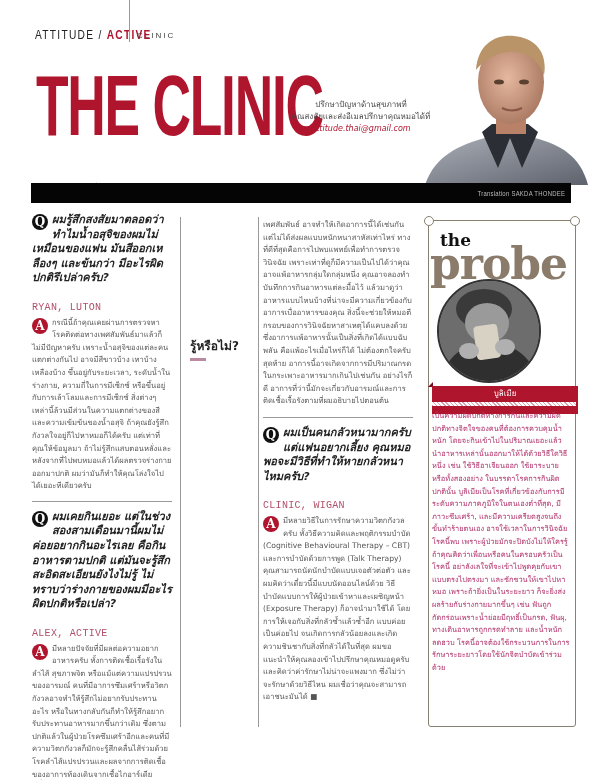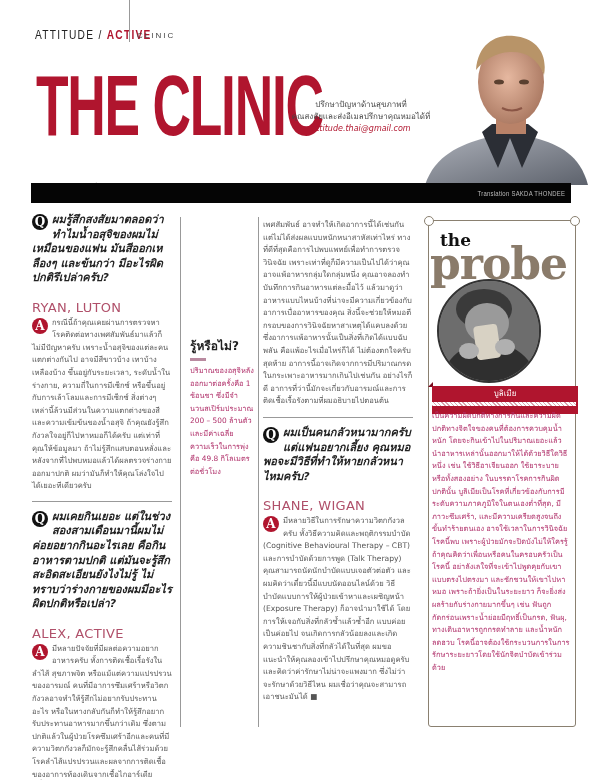--- a/index.html
+++ b/index.html
@@ -32,21 +32,21 @@
   
   .col { font-size: 7.6px; line-height: 12.6px; color: #555; }
   .col-1 { left: 32px; top: 213px; width: 140px; }
   .col-3 { left: 263px; top: 219px; width: 150px; }
 
   .vrule { width: 1px; background: #999; }
 
   .q-block { position: relative; padding-left: 0; margin-bottom: 2px; }
   .q-icon { display: inline-block; width: 16px; height: 16px; border-radius: 50%; background: #111; color: #fff; font-family: "DejaVu Serif", serif; font-weight: bold; font-size: 12px; text-align: center; line-height: 16px; float: left; margin: 1px 4px 0 0; }
   .q-text { font-weight: bold; font-style: italic; font-size: 11px; line-height: 13px; color: #222; }
-  .asker { color: #b0506a; font-size: 13px; margin-top: 16px; letter-spacing: 0.3px; }
+  .asker { color: #b0506a; font-size: 10px; margin-top: 16px; letter-spacing: 0.3px; font-family: Liberation Mono, monospace; }
   .a-icon { display: inline-block; width: 16px; height: 16px; border-radius: 50%; background: #b0152e; color: #fff; font-family: "DejaVu Serif", serif; font-weight: bold; font-size: 12px; text-align: center; line-height: 16px; float: left; margin: 1px 4px 0 0; }
   .answer { margin-top: 2px; }
   .hrule { border-top: 1px solid #999; margin: 8px 0 8px 0; clear: both; }
 
   
   .dyk { left: 190px; top: 336px; width: 66px; }
   .dyk-title { font-weight: bold; font-size: 12px; color: #222; }
   .dyk-bar { width: 16px; height: 3px; background: #b98aa0; margin: 3px 0 4px 0; }
   .dyk-text { color: #b0306a; font-size: 7.4px; line-height: 12.6px; }
 
@@ -135,33 +135,32 @@
     <span>มีหลายปัจจัยที่มีผลต่อความอยากอาหารครับ ทั้งการติดเชื้อเรื้อรังในลำไส้ สุขภาพจิต หรือแม้แต่ความแปรปรวนของอารมณ์ คนที่มีอาการซึมเศร้าหรือวิตกกังวลอาจทำให้รู้สึกไม่อยากรับประทานอะไร หรือในทางกลับกันก็ทำให้รู้สึกอยากรับประทานอาหารมากขึ้นกว่าเดิม ซึ่งตามปกติแล้วในผู้ป่วยโรคซึมเศร้าอีกและคนที่มีความวิตกกังวลก็มักจะรู้สึกคลื่นไส้ร่วมด้วย โรคลำไส้แปรปรวนและผลจากการติดเชื้อของอาการท้องเดินจากเชื้อไกอาร์เดีย (Giardasis) ที่ได้รับจากการมีเพศสัมพันธ์ อาจทำให้เกิดอาการนี้ได้เช่นกัน แต่ไม่ได้ส่งผลแบบหนักหนาสาหัสเท่าไหร่ ทางที่ดีที่สุดคือการไปพบแพทย์เพื่อทำการตรวจวินิจฉัย เพราะเท่าที่ดูก็มีความเป็นไปได้ว่าคุณอาจแพ้อาหารกลุ่มใดกลุ่มหนึ่ง คุณอาจลองทำบันทึกการกินอาหารแต่ละมื้อไว้ แล้วมาดูว่าอาหารแบบไหนบ้างที่น่าจะมีความเกี่ยวข้องกับอาการเบื่ออาหารของคุณ สิ่งนี้จะช่วยให้หมอตีกรอบของการวินิจฉัยหาสาเหตุได้แคบลงด้วย ซึ่งอาการแพ้อาหารนั้นเป็นสิ่งที่เกิดได้แบบฉับพลัน คือแพ้อะไรเมื่อไหร่ก็ได้ ไม่ต้องตกใจครับ สุดท้าย อาการนี้อาจเกิดจากการมีปริมาณกรดในกระเพาะอาหารมากเกินไปเช่นกัน อย่างไรก็ดี อาการที่ว่านี้มักจะเกี่ยวกับอารมณ์และการติดเชื้อเรื้อรังตามที่ผมอธิบายไปตอนต้นมากกว่าครับ</span>
   </div>
 </div>
 
 <div class="abs vrule" style="left:180px; top:217px; height:510px;"></div>
 <div class="abs vrule" style="left:258px; top:217px; height:510px;"></div>
 
 <div class="abs dyk">
   <div class="dyk-title">รู้หรือไม่?</div>
   <div class="dyk-bar"></div>
-  <div class="dyk-text">ปริมาณของอสุจิหลังออกมาต่อครั้งคือ 1 ช้อนชา ซึ่งมีจำนวนสเปิร์มประมาณ 200 – 500 ล้านตัว และมีค่าเฉลี่ยความเร็วในการพุ่งคือ 49.8 กิโลเมตรต่อชั่วโมง</div>
 </div>
 
 <div class="abs col col-3">
   <div style="height:190px; overflow:hidden;">
     <span style="color:#555">เพศสัมพันธ์ อาจทำให้เกิดอาการนี้ได้เช่นกัน แต่ไม่ได้ส่งผลแบบหนักหนาสาหัสเท่าไหร่ ทางที่ดีที่สุดคือการไปพบแพทย์เพื่อทำการตรวจวินิจฉัย เพราะเท่าที่ดูก็มีความเป็นไปได้ว่าคุณอาจแพ้อาหารกลุ่มใดกลุ่มหนึ่ง คุณอาจลองทำบันทึกการกินอาหารแต่ละมื้อไว้ แล้วมาดูว่าอาหารแบบไหนบ้างที่น่าจะมีความเกี่ยวข้องกับอาการเบื่ออาหารของคุณ สิ่งนี้จะช่วยให้หมอตีกรอบของการวินิจฉัยหาสาเหตุได้แคบลงด้วย ซึ่งอาการแพ้อาหารนั้นเป็นสิ่งที่เกิดได้แบบฉับพลัน คือแพ้อะไรเมื่อไหร่ก็ได้ ไม่ต้องตกใจครับ สุดท้าย อาการนี้อาจเกิดจากการมีปริมาณกรดในกระเพาะอาหารมากเกินไปเช่นกัน อย่างไรก็ดี อาการที่ว่านี้มักจะเกี่ยวกับอารมณ์และการติดเชื้อเรื้อรังตามที่ผมอธิบายไปตอนต้นมากกว่าครับ</span>
   </div>
   <div class="hrule"></div>
   <div class="q-block">
     <span class="q-icon">Q</span>
     <span class="q-text">ผมเป็นคนกลัวหนามากครับ แต่แฟนอยากเลี้ยง คุณหมอพอจะมีวิธีที่ทำให้หายกลัวหนาไหมครับ?</span>
   </div>
-  <div class="asker">SHANE, WIGAN</div>
+  <div class="asker">CLINIC, WIGAN</div>
   <div class="answer">
     <span class="a-icon">A</span>
     <span>มีหลายวิธีในการรักษาความวิตกกังวลครับ ทั้งวิธีความคิดและพฤติกรรมบำบัด (Cognitive Behavioural Therapy – CBT) และการบำบัดด้วยการพูด (Talk Therapy) คุณสามารถนัดนักบำบัดแบบเจอตัวต่อตัว และผมคิดว่าเดี๋ยวนี้มีแบบนัดออนไลน์ด้วย วิธีบำบัดแบบการให้ผู้ป่วยเข้าหาและเผชิญหน้า (Exposure Therapy) ก็อาจนำมาใช้ได้ โดยการให้เจอกับสิ่งที่กลัวซ้ำแล้วซ้ำอีก แบบค่อยเป็นค่อยไป จนเกิดการกลัวน้อยลงและเกิดความชินชากับสิ่งที่กลัวได้ในที่สุด ผมขอแนะนำให้คุณลองเข้าไปปรึกษาคุณหมอดูครับ และคิดว่าค่ารักษาไม่น่าจะแพงมาก ซึ่งไม่ว่าจะรักษาด้วยวิธีไหน ผมเชื่อว่าคุณจะสามารถเอาชนะมันได้ ■</span>
   </div>
 </div>
 
 <div class="abs probe-box" style="height:505px;"></div>
 <div class="abs probe-the">the</div>
 <div class="abs probe-word">probe</div>
 <div class="abs probe-photo">

